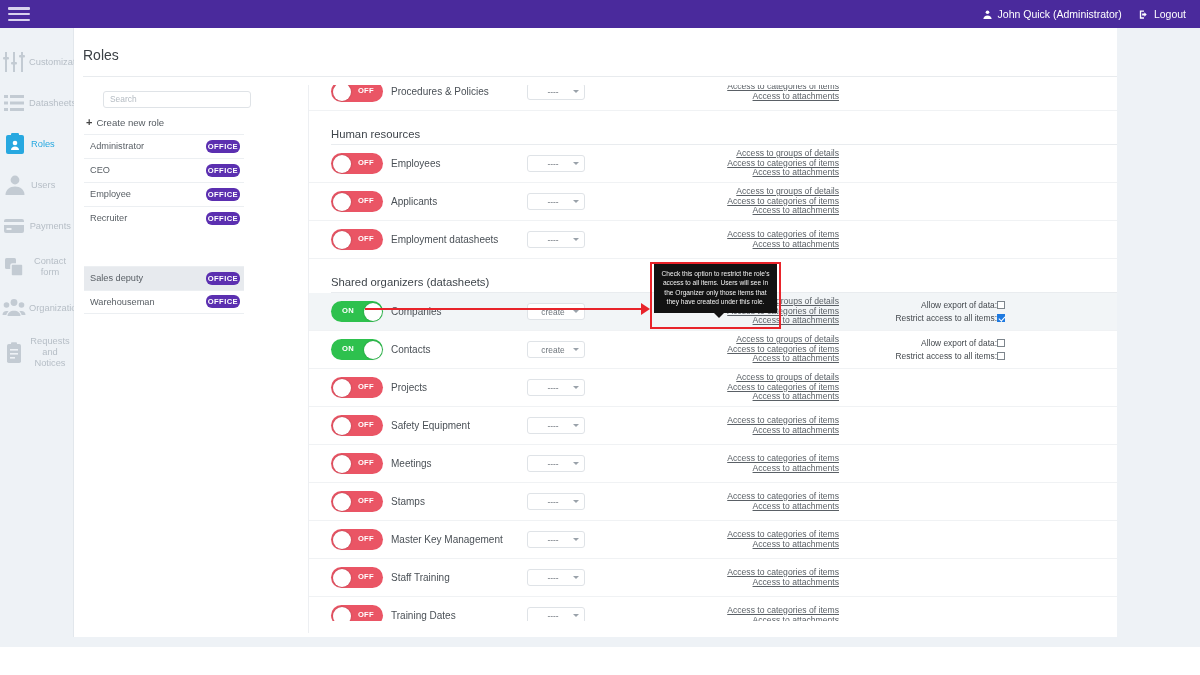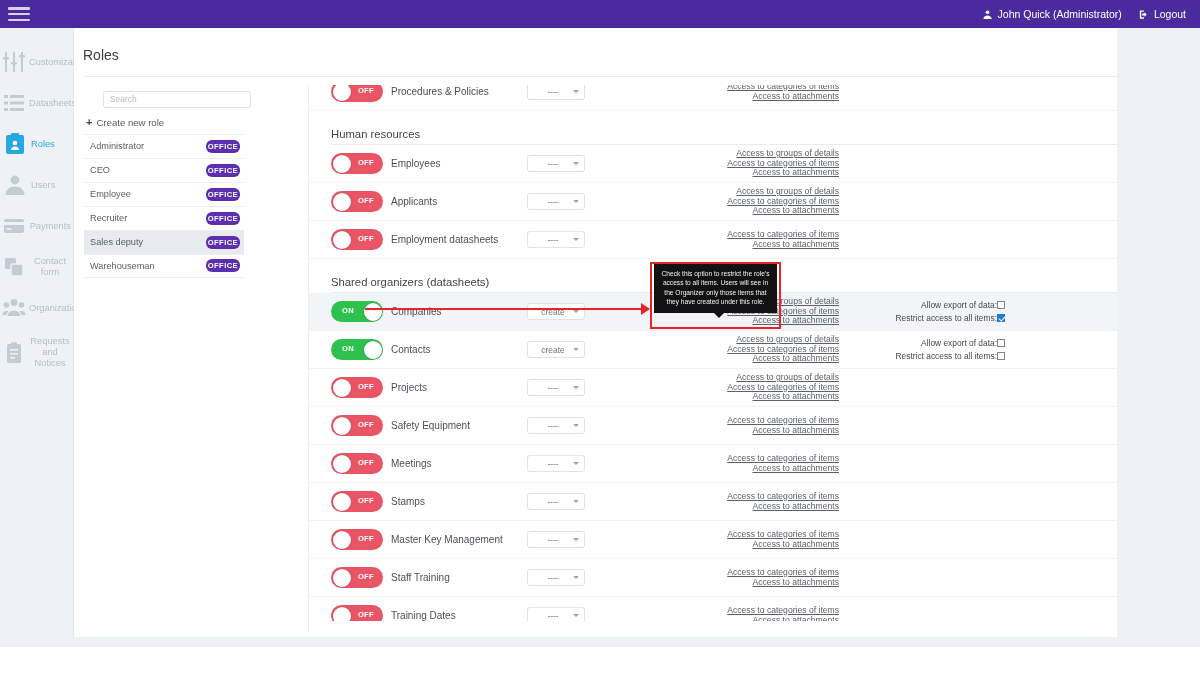--- a/index.html
+++ b/index.html
@@ -56,21 +56,21 @@
   }
   .search-input::placeholder { color: #b4bbc2; }
   .create-new { display: flex; align-items: center; gap: 4px; margin: 9px 0 6px 2px;
     font-size: 9.6px; color: #555b61; cursor: pointer; }
   .create-new .plus { font-size: 11px; color: #444; line-height: 1; font-weight: bold; }
   .role-row {
     display: flex; align-items: center; justify-content: space-between;
     height: 24px; border-top: 1px solid #eceff2; padding: 0 4px 0 6px; cursor: pointer;
   }
   .role-row:last-child { border-bottom: 1px solid #eceff2; }
-  .role-row.selected { background: #e7eaee; }
+  .role-row.selected { background: #e7eaee; margin-top: 36px; }
   .role-name { font-size: 9.2px; color: #5a6views; color: #5a6066; }
   .badge {
     background: #5b2fb0; color: #fff; font-size: 7.6px; font-weight: bold;
     padding: 2px 2px; border-radius: 6px; letter-spacing: 0.4px;
   }
 
   
   .mainpanel {
     position: absolute; left: 234px; top: 57px; width: 857px; height: 548px;
     border-left: 1px solid #edeff2; overflow: hidden;

